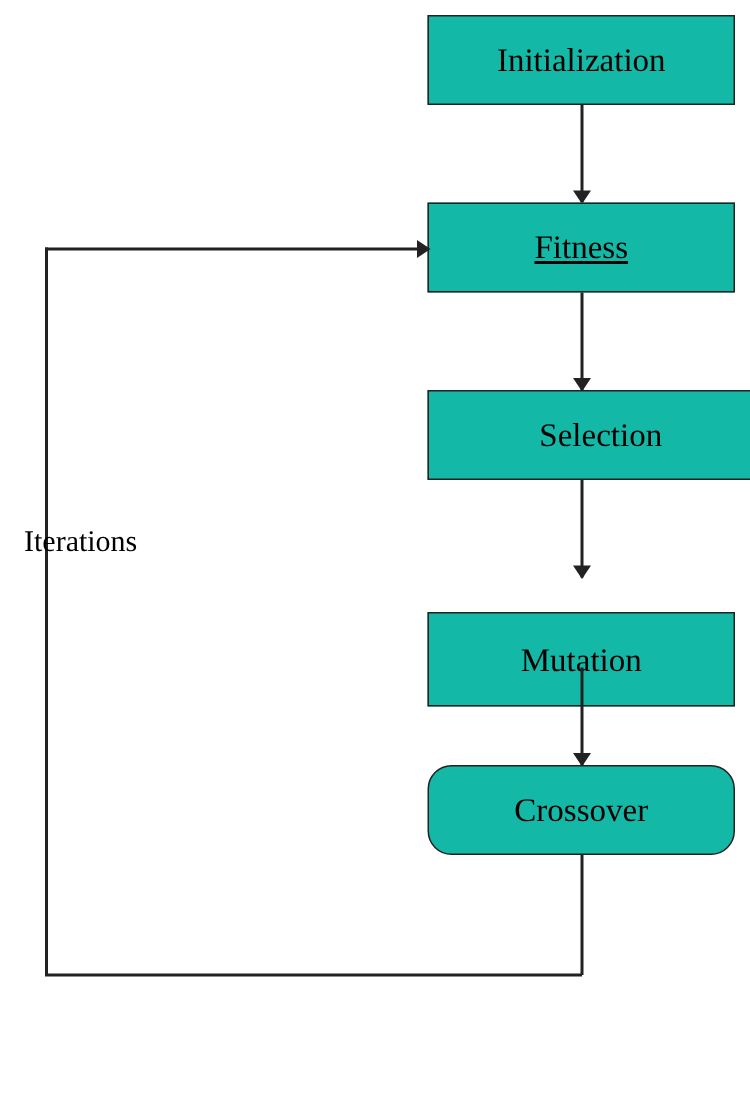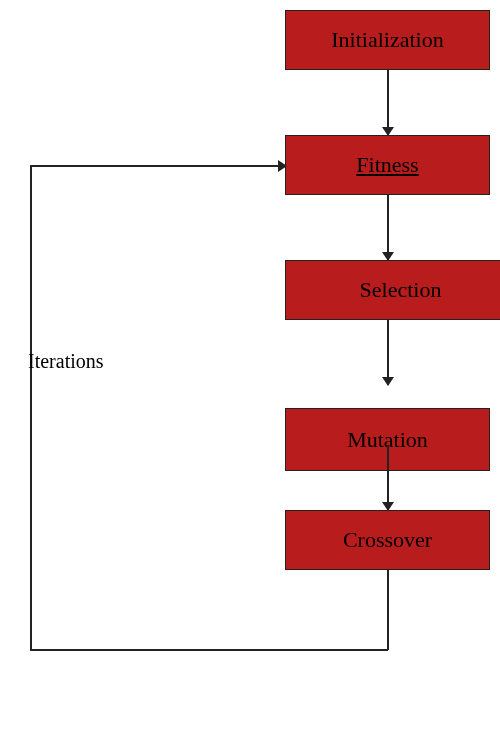--- a/index.html
+++ b/index.html
@@ -19,21 +19,21 @@
     }
 
     
     .flow-box {
       position: absolute;
       border: 1.5px solid #222;
       display: flex;
       align-items: center;
       justify-content: center;
       font-size: 22px;
-      background: #b91c1c;
+      background: #14b8a6;
     }
 
     
     .arrow-down {
       position: absolute;
       width: 2px;
       background: #222;
     }
 
     .arrow-down::after {
@@ -48,21 +48,20 @@
       border-right: 6px solid transparent;
       border-top: 9px solid #222;
     }
 
     
     .iterations-label {
       position: absolute;
       font-size: 20px;
       left: 16px;
       top: 350px;
-      margin-left: 12px;
     }
 
     
     .loop-left-vertical {
       position: absolute;
       width: 2px;
       background: #222;
     }
 
     .loop-horizontal-bottom {
@@ -113,21 +112,21 @@
   </div>
 
   <div class="arrow-down" style="left: 387px; top: 320px; height: 65px;"></div>
 
   <div class="flow-box" style="left: 285px; top: 408px; width: 205px; height: 63px;">
     <span>Mutation</span>
   </div>
 
   <div class="arrow-down" style="left: 387px; top: 445px; height: 65px;"></div>
 
-  <div class="flow-box" style="left: 285px; top: 510px; width: 205px; height: 60px;">
+  <div class="flow-box" style="left: 285px; top: 510px; width: 205px; height: 60px; border-radius: 16px;">
     <span>Crossover</span>
   </div>
 
   <div class="loop-left-vertical" style="left: 387px; top: 570px; height: 80px;"></div>
 
   <div class="loop-horizontal-bottom" style="left: 30px; top: 649px; width: 358px;"></div>
 
   <div class="loop-left-vertical" style="left: 30px; top: 165px; height: 485px;"></div>
 
   <div class="arrow-right" style="left: 30px; top: 165px; width: 256px;"></div>

